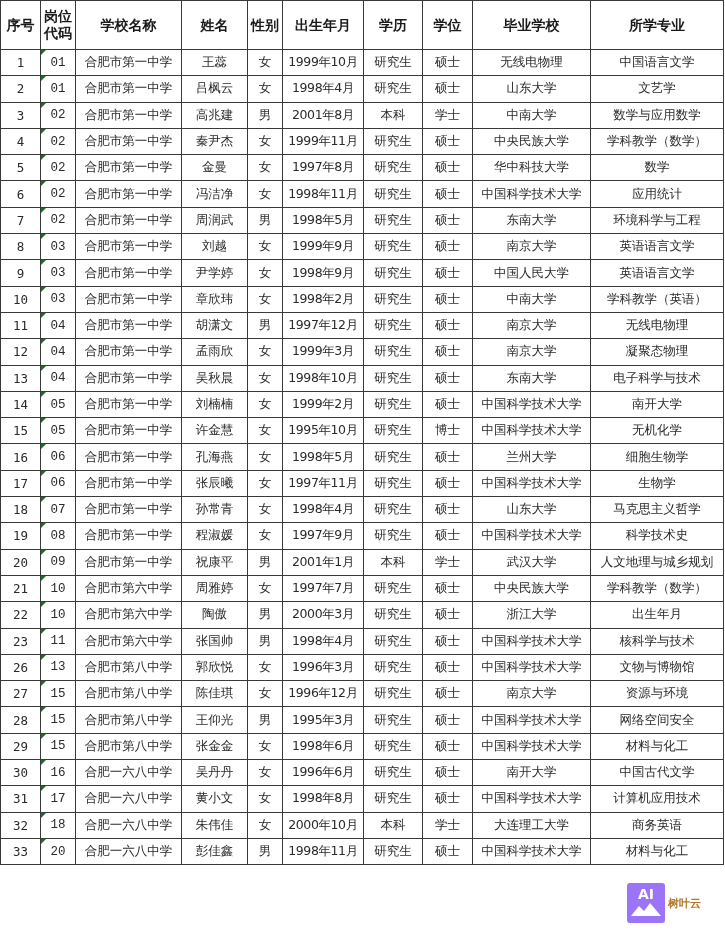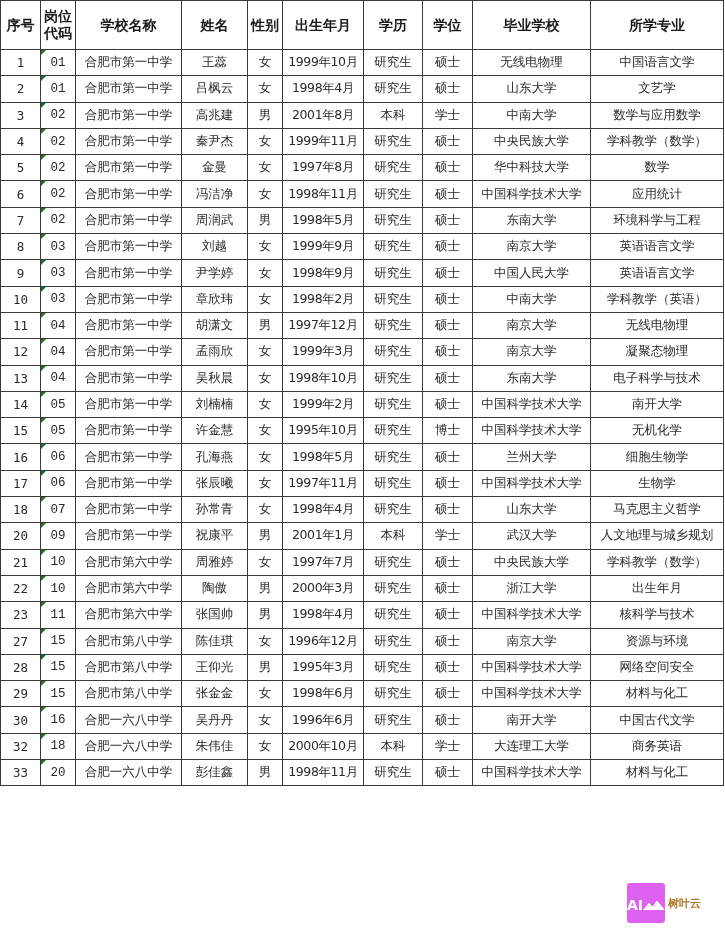--- a/index.html
+++ b/index.html
@@ -12,23 +12,23 @@
   table.roster th { height: 48px; font-size: 14px; font-weight: bold; color: #1a1a1a; line-height: 17px; }
   table.roster td { height: 25.3px; font-size: 12.5px; color: #2a2a2a; }
   td.num { font-size: 10.5px; font-family: "DejaVu Sans Mono", "Liberation Mono", monospace; }
   td.date { font-size: 11px; letter-spacing: -0.4px; }
   td.code { position: relative; font-size: 11px; font-family: Liberation Mono, monospace; }
   td.code .flag { position: absolute; left: 0; top: 0; width: 0; height: 0;
                   border-top: 5px solid #1f6b2a; border-right: 5px solid transparent; }
   th.small { font-size: 13px; margin-top: 28px; }
   .watermark { position: absolute; left: 627px; top: 883px; display: flex; align-items: center;
                gap: 3px; opacity: 0.85; }
-  .watermark .logo { width: 38px; height: 40px; background: #d946ef; border-radius: 3px;
+  .watermark .logo { width: 38px; height: 40px; background: #8b5cf6; border-radius: 3px;
                      color: #fff; font-weight: bold; font-size: 14px; display: flex;
-                     flex-direction: row; align-items: center; justify-content: flex-start; padding-top: 3px; box-sizing: border-box; }
+                     flex-direction: column; align-items: center; justify-content: flex-start; padding-top: 3px; box-sizing: border-box; }
   .watermark .logo svg { display: block; }
   .watermark .brand { font-size: 11px; font-weight: bold; color: #a16207; }
 </style>
 </head>
 <body>
 
 <table class="roster">
   <colgroup>
     <col style="width:40px">
       <col style="width:35px">
@@ -269,20 +269,32 @@
         <td>合肥市第一中学</td>
         <td>孙常青</td>
         <td>女</td>
         <td class="date">1998年4月</td>
         <td>研究生</td>
         <td>硕士</td>
         <td>山东大学</td>
         <td>马克思主义哲学</td>
       </tr>
       <tr>
+        <td class="num">19</td>
+        <td class="code"><span class="flag"></span><span>08</span></td>
+        <td>合肥市第一中学</td>
+        <td>程淑媛</td>
+        <td>女</td>
+        <td class="date">1997年9月</td>
+        <td>研究生</td>
+        <td>硕士</td>
+        <td>中国科学技术大学</td>
+        <td>科学技术史</td>
+      </tr>
+      <tr>
         <td class="num">20</td>
         <td class="code"><span class="flag"></span><span>09</span></td>
         <td>合肥市第一中学</td>
         <td>祝康平</td>
         <td>男</td>
         <td class="date">2001年1月</td>
         <td>本科</td>
         <td>学士</td>
         <td>武汉大学</td>
         <td>人文地理与城乡规划</td>
@@ -317,20 +329,32 @@
         <td>合肥市第六中学</td>
         <td>张国帅</td>
         <td>男</td>
         <td class="date">1998年4月</td>
         <td>研究生</td>
         <td>硕士</td>
         <td>中国科学技术大学</td>
         <td>核科学与技术</td>
       </tr>
       <tr>
+        <td class="num">26</td>
+        <td class="code"><span class="flag"></span><span>13</span></td>
+        <td>合肥市第八中学</td>
+        <td>郭欣悦</td>
+        <td>女</td>
+        <td class="date">1996年3月</td>
+        <td>研究生</td>
+        <td>硕士</td>
+        <td>中国科学技术大学</td>
+        <td>文物与博物馆</td>
+      </tr>
+      <tr>
         <td class="num">27</td>
         <td class="code"><span class="flag"></span><span>15</span></td>
         <td>合肥市第八中学</td>
         <td>陈佳琪</td>
         <td>女</td>
         <td class="date">1996年12月</td>
         <td>研究生</td>
         <td>硕士</td>
         <td>南京大学</td>
         <td>资源与环境</td>
@@ -363,20 +387,32 @@
         <td class="num">30</td>
         <td class="code"><span class="flag"></span><span>16</span></td>
         <td>合肥一六八中学</td>
         <td>吴丹丹</td>
         <td>女</td>
         <td class="date">1996年6月</td>
         <td>研究生</td>
         <td>硕士</td>
         <td>南开大学</td>
         <td>中国古代文学</td>
+      </tr>
+      <tr>
+        <td class="num">31</td>
+        <td class="code"><span class="flag"></span><span>17</span></td>
+        <td>合肥一六八中学</td>
+        <td>黄小文</td>
+        <td>女</td>
+        <td class="date">1998年8月</td>
+        <td>研究生</td>
+        <td>硕士</td>
+        <td>中国科学技术大学</td>
+        <td>计算机应用技术</td>
       </tr>
       <tr>
         <td class="num">32</td>
         <td class="code"><span class="flag"></span><span>18</span></td>
         <td>合肥一六八中学</td>
         <td>朱伟佳</td>
         <td>女</td>
         <td class="date">2000年10月</td>
         <td>本科</td>
         <td>学士</td>

